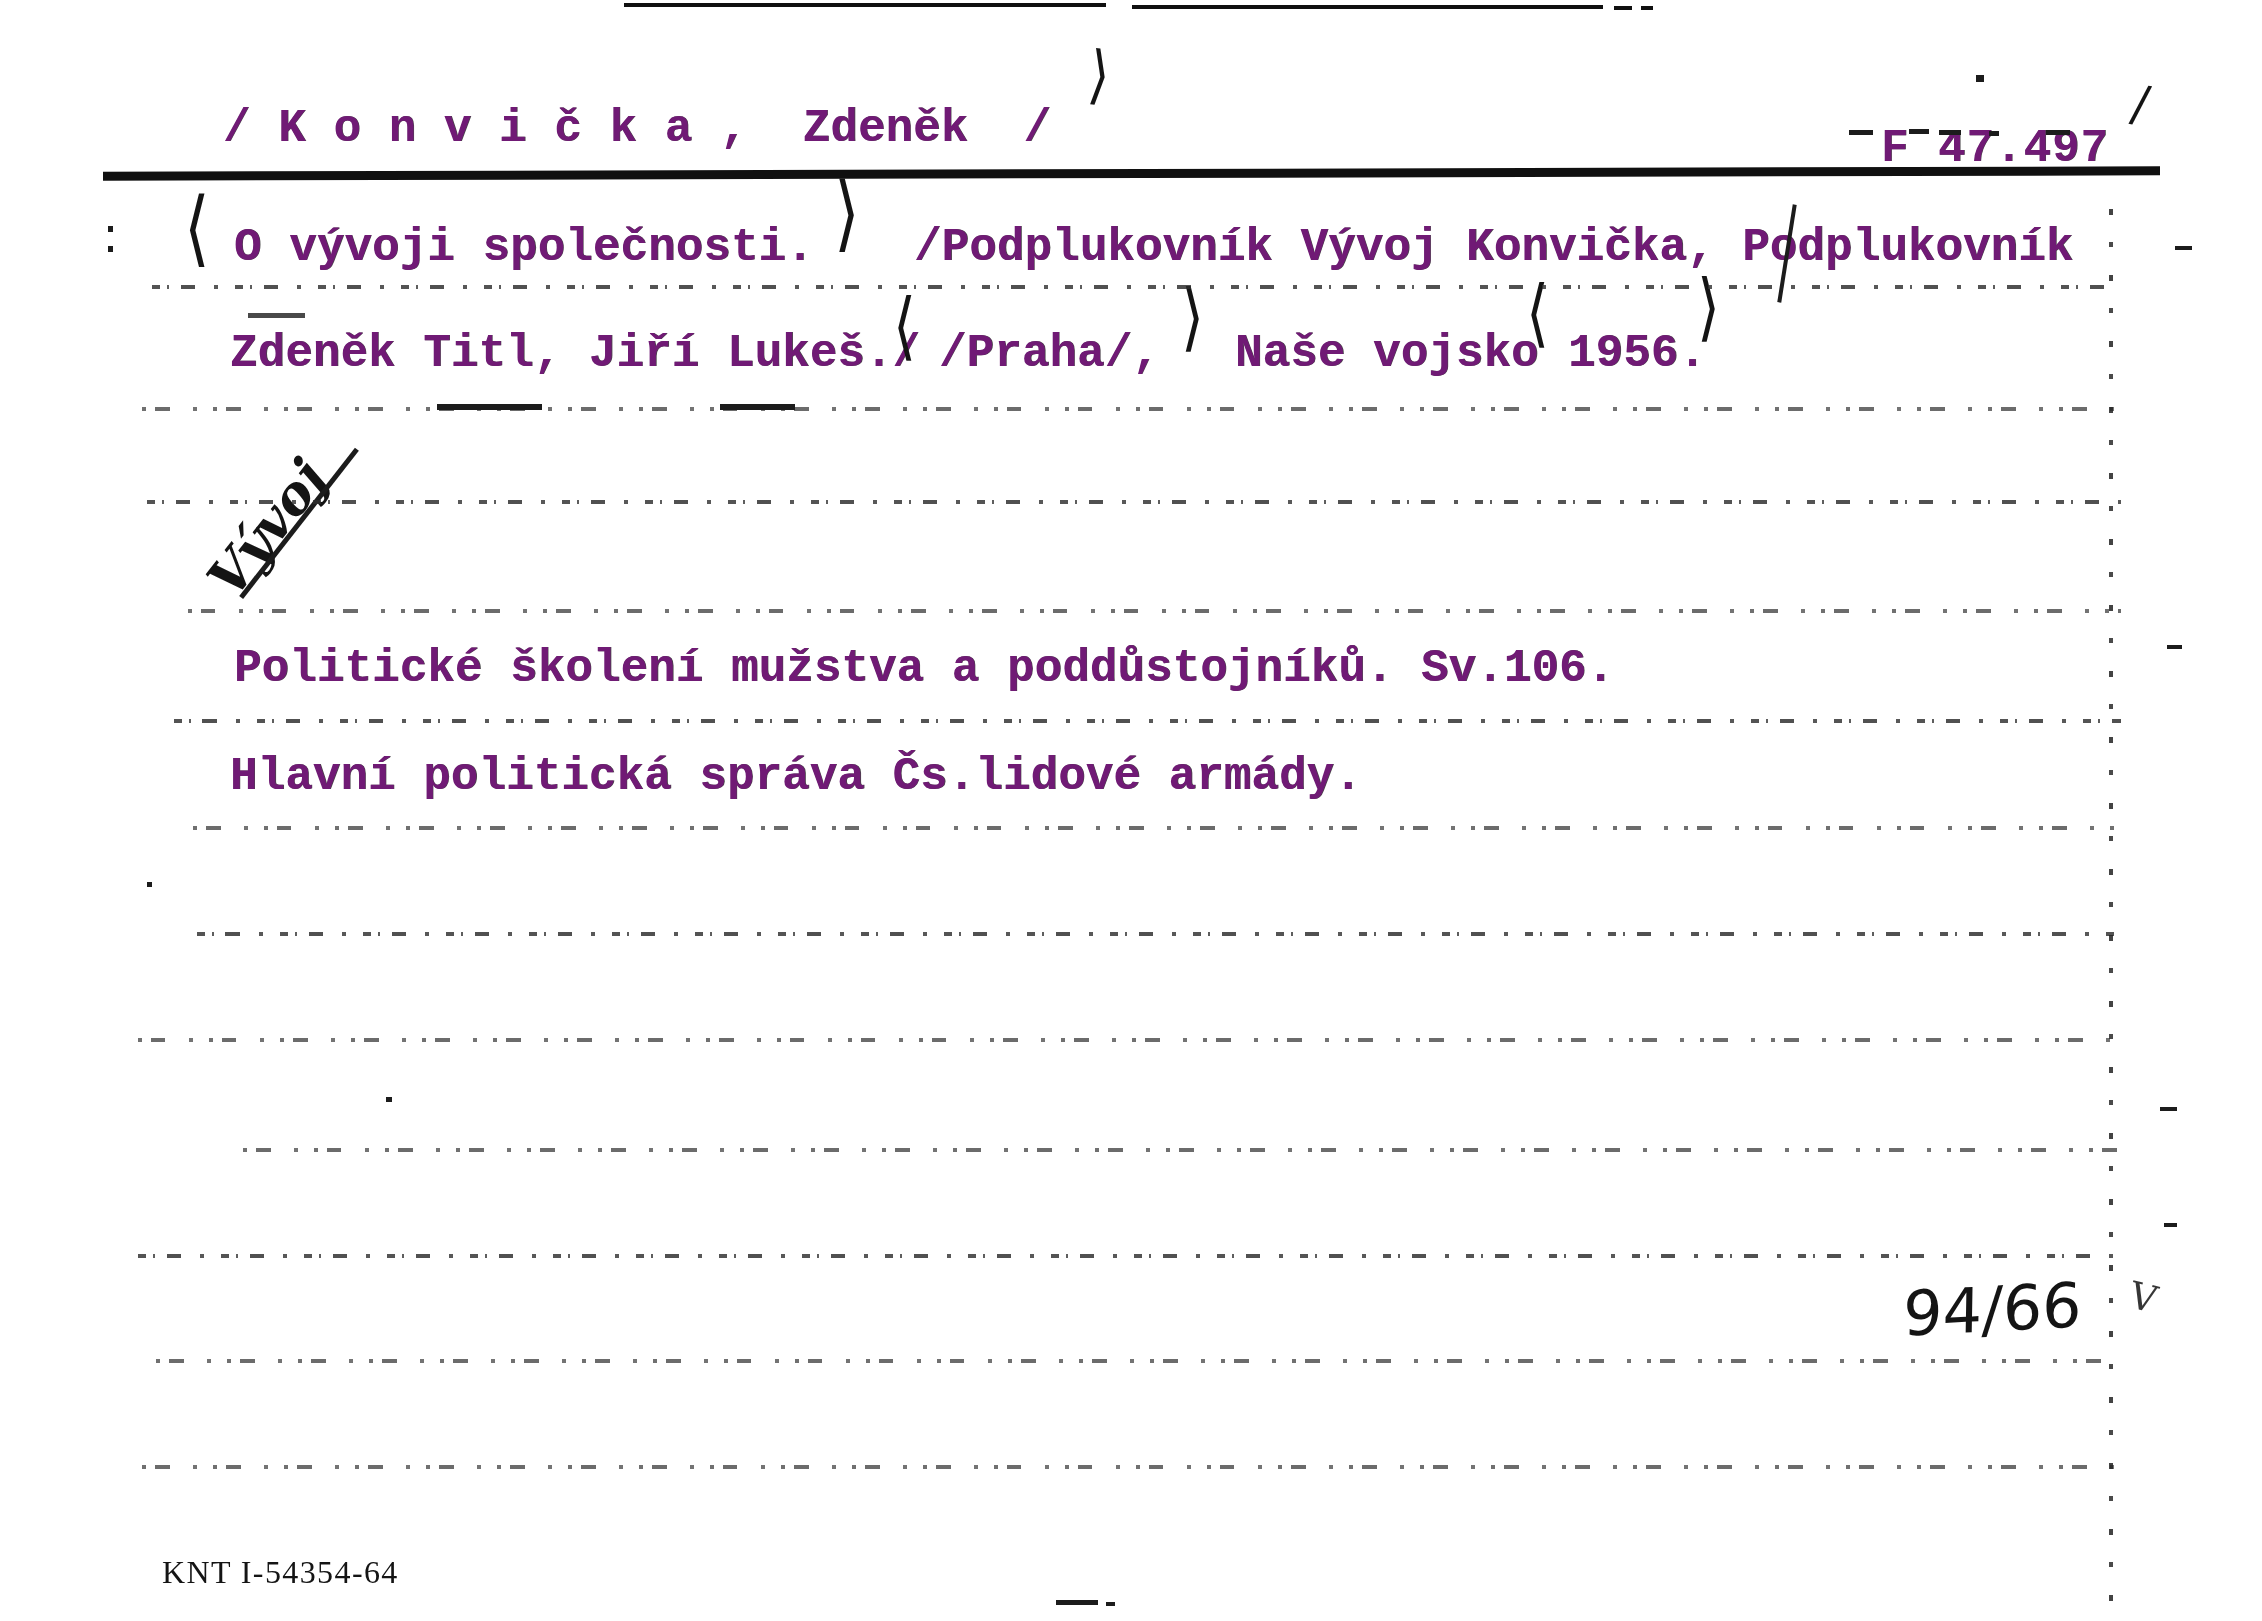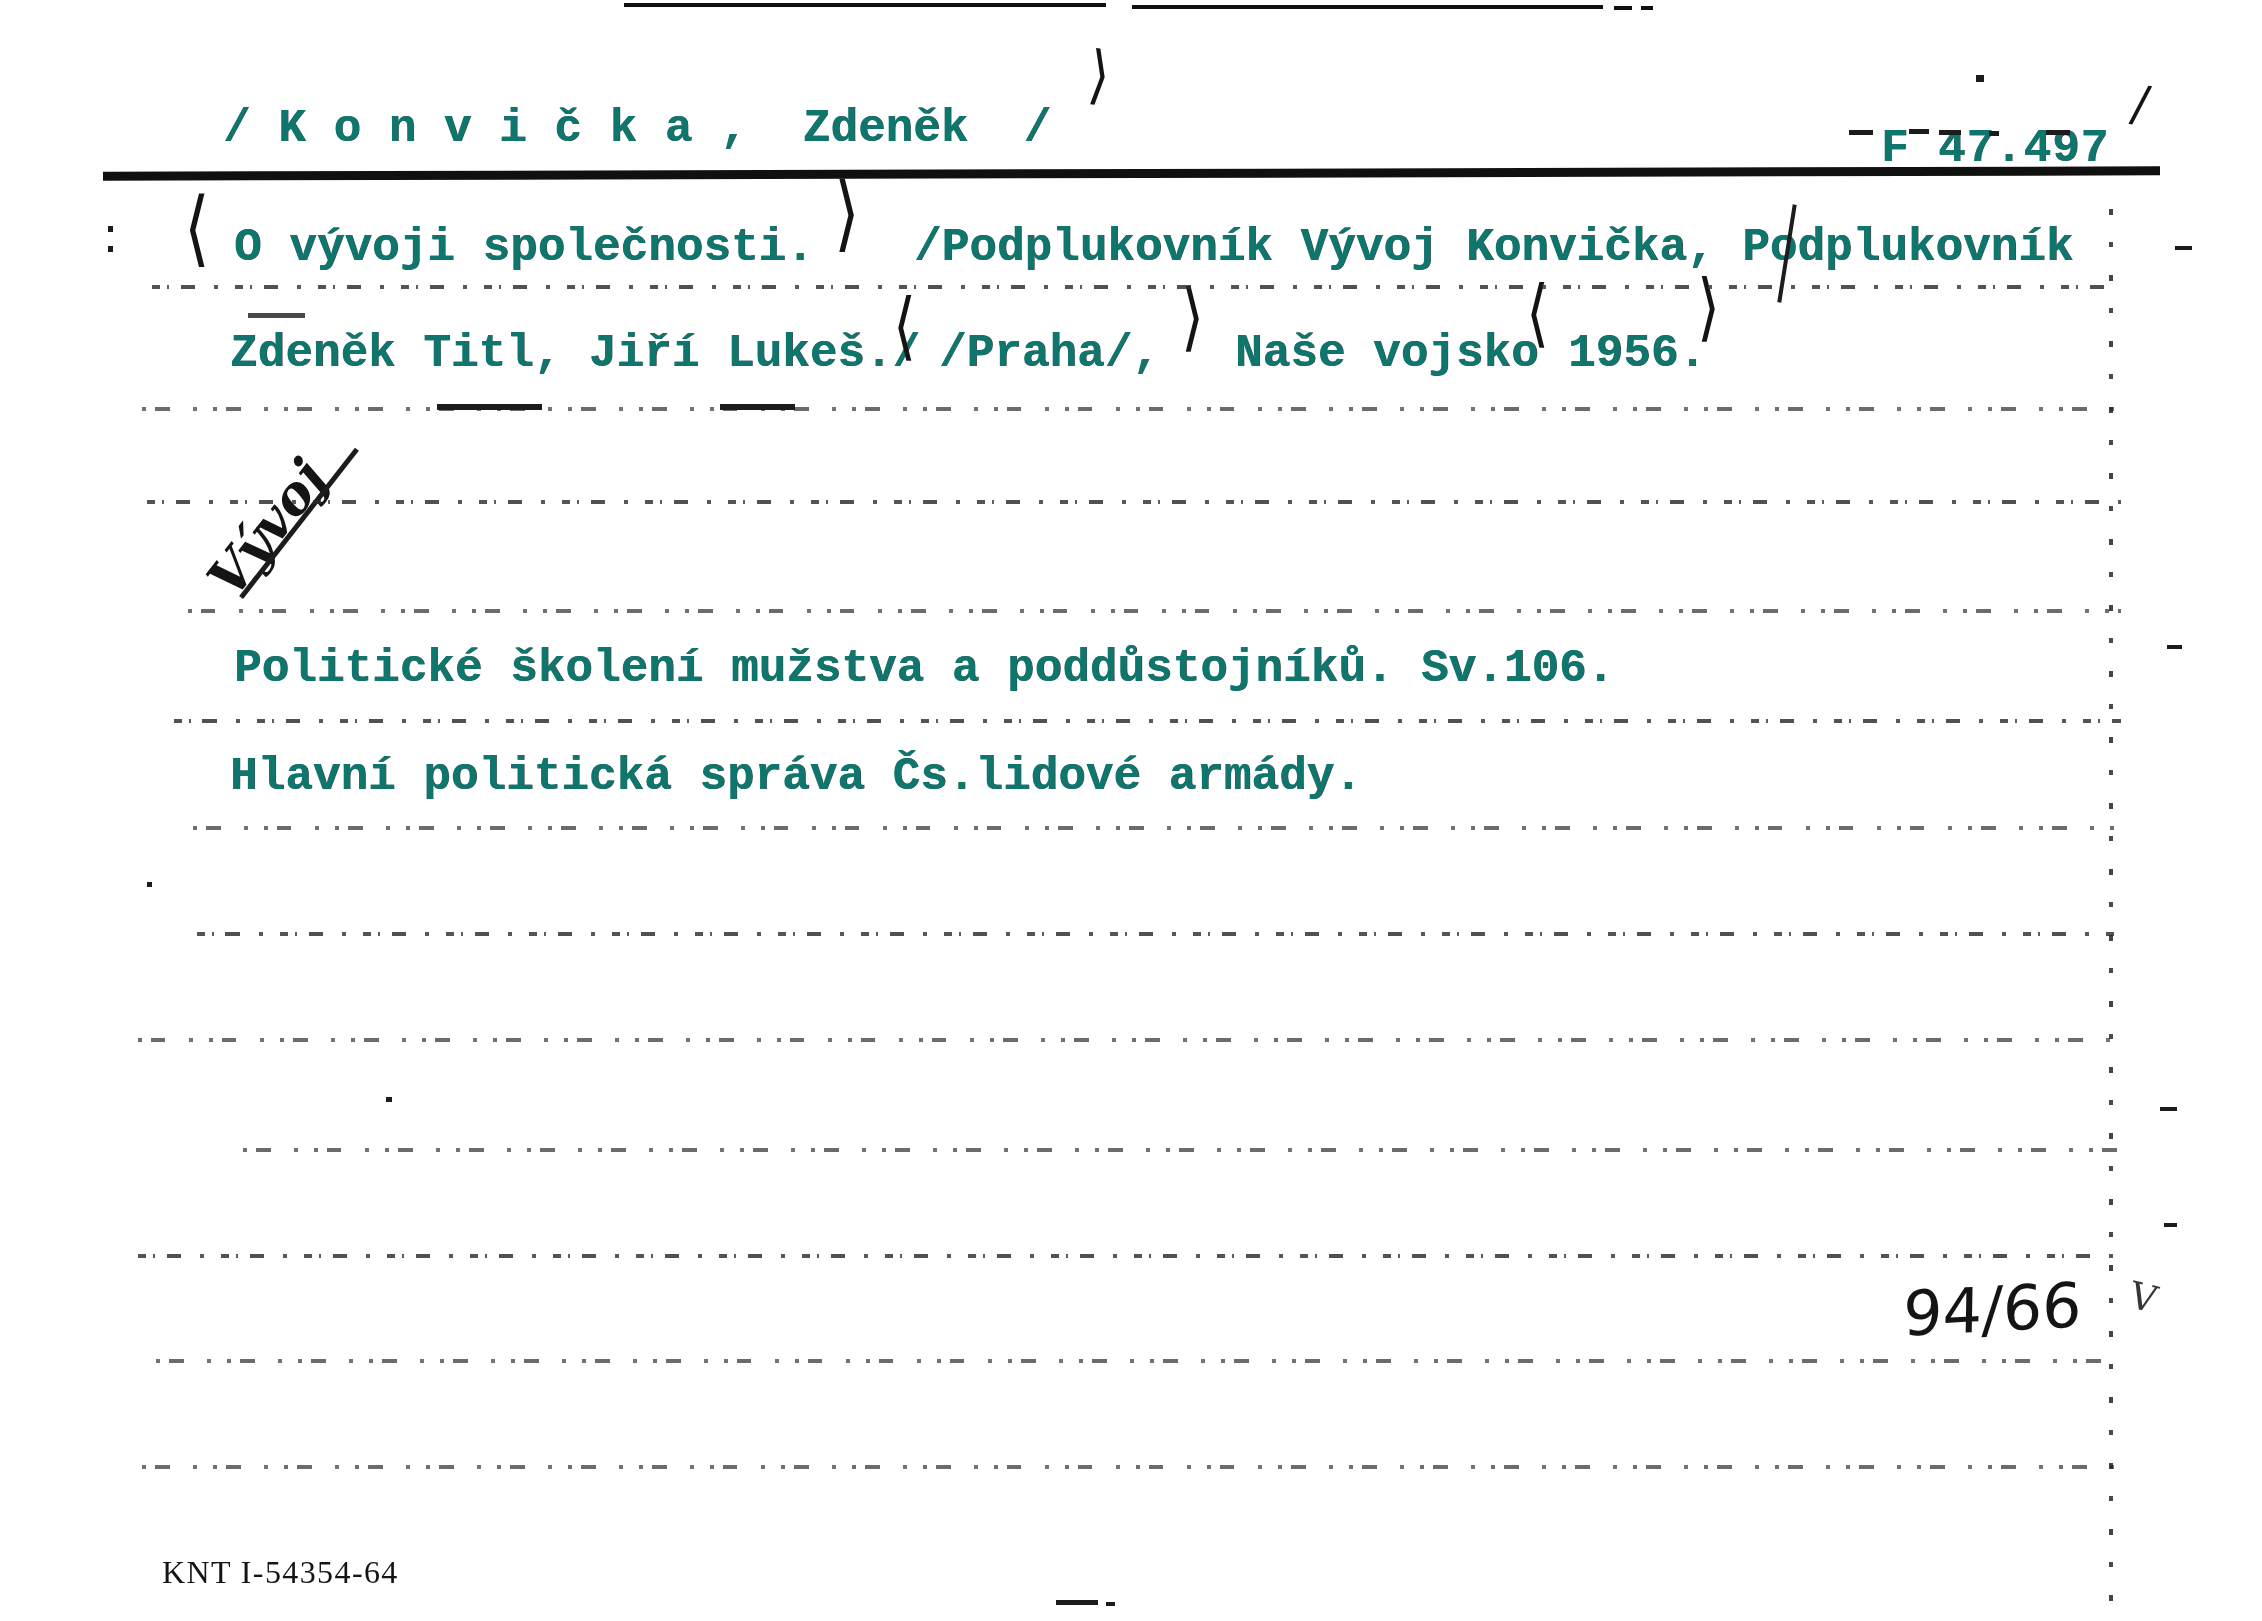--- a/index.html
+++ b/index.html
@@ -12,21 +12,21 @@
     color:#1a1a1a;
   }
   
   .typed{
     position:absolute;
     font-family:"Liberation Mono","DejaVu Sans Mono",monospace;
     font-size:46px;
     font-weight:700;
     letter-spacing:0;
     white-space:pre;
-    color:#0f766e;
+    color:#701a75;
     text-shadow:0.6px 0.4px 0.6px rgba(10,10,10,0.75);
   }
   .typed .sup{font-size:27.5px;vertical-align:13px;}
   
   .hand{
     position:absolute;
     font-family:"DejaVu Serif","Liberation Serif",serif;
     color:#141414;
     white-space:pre;
   }

